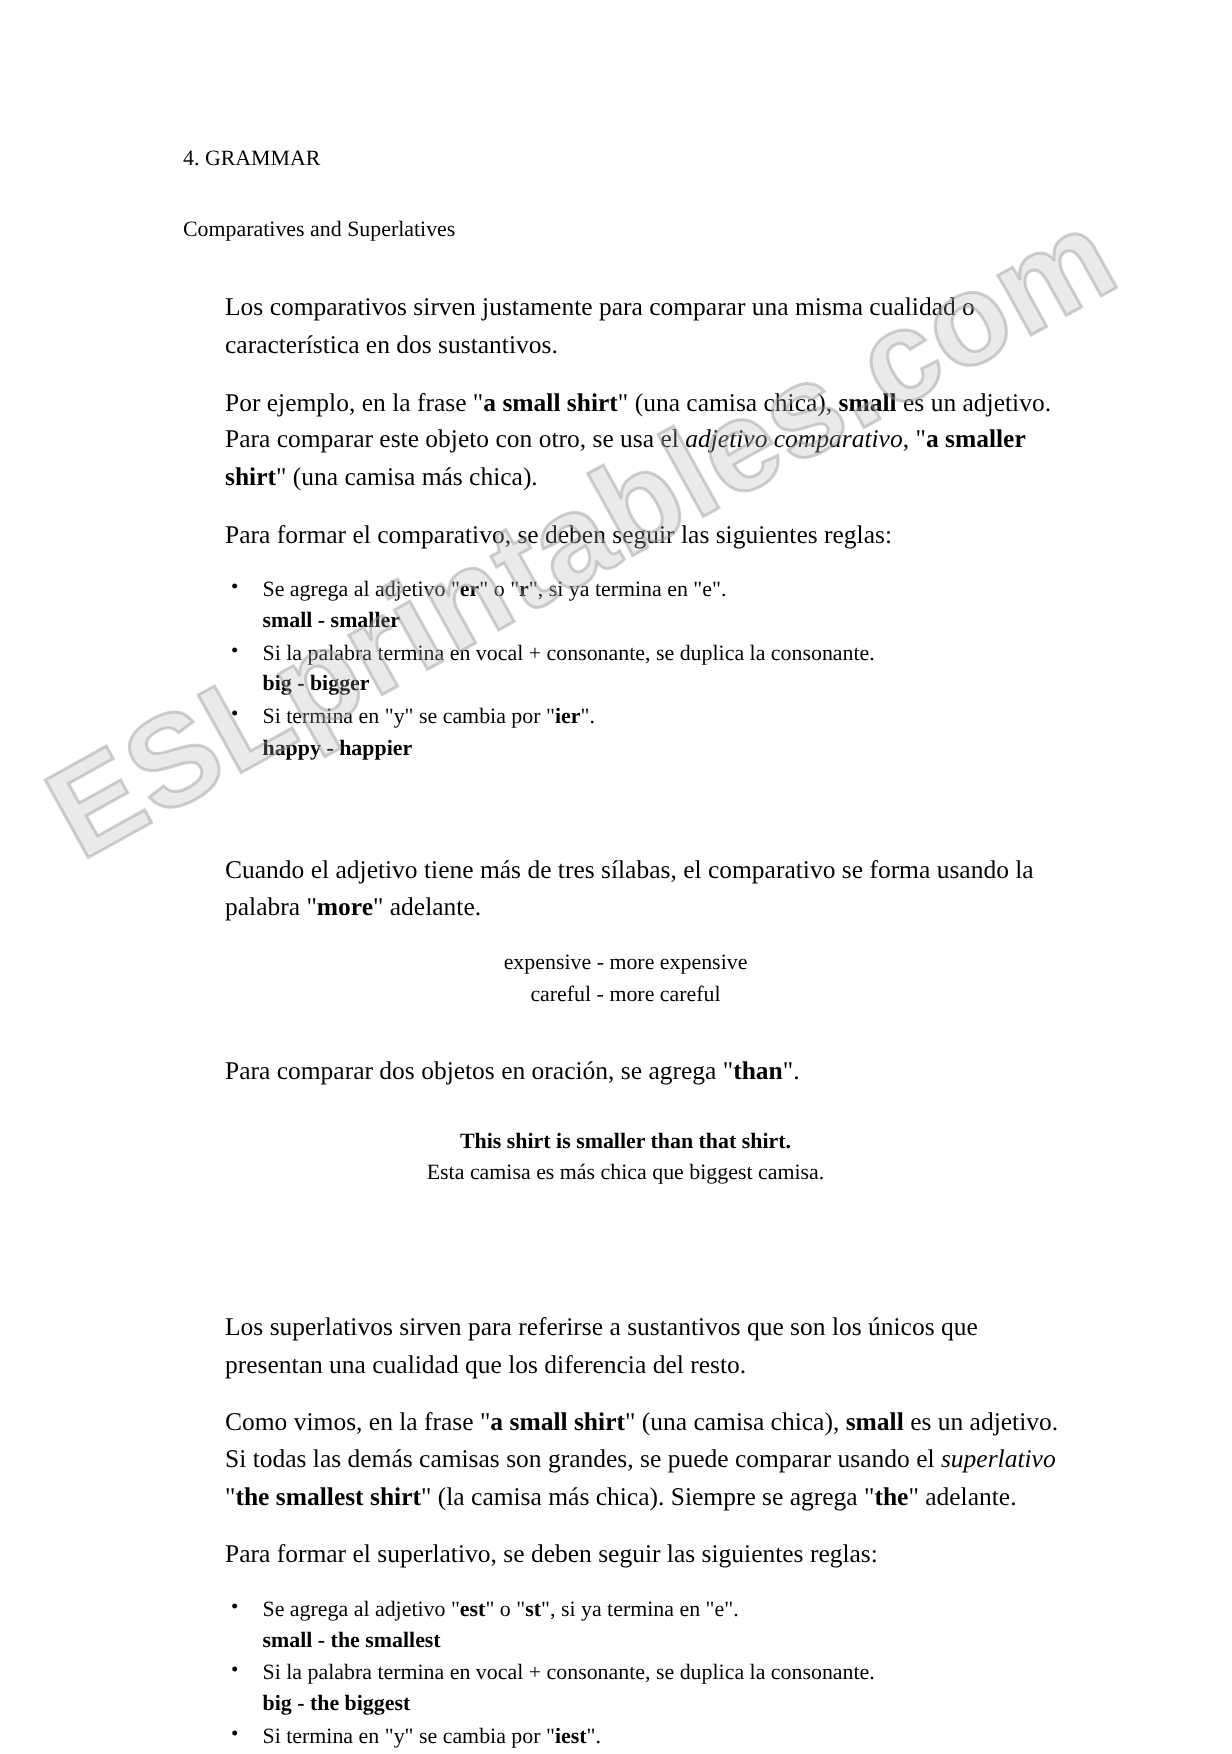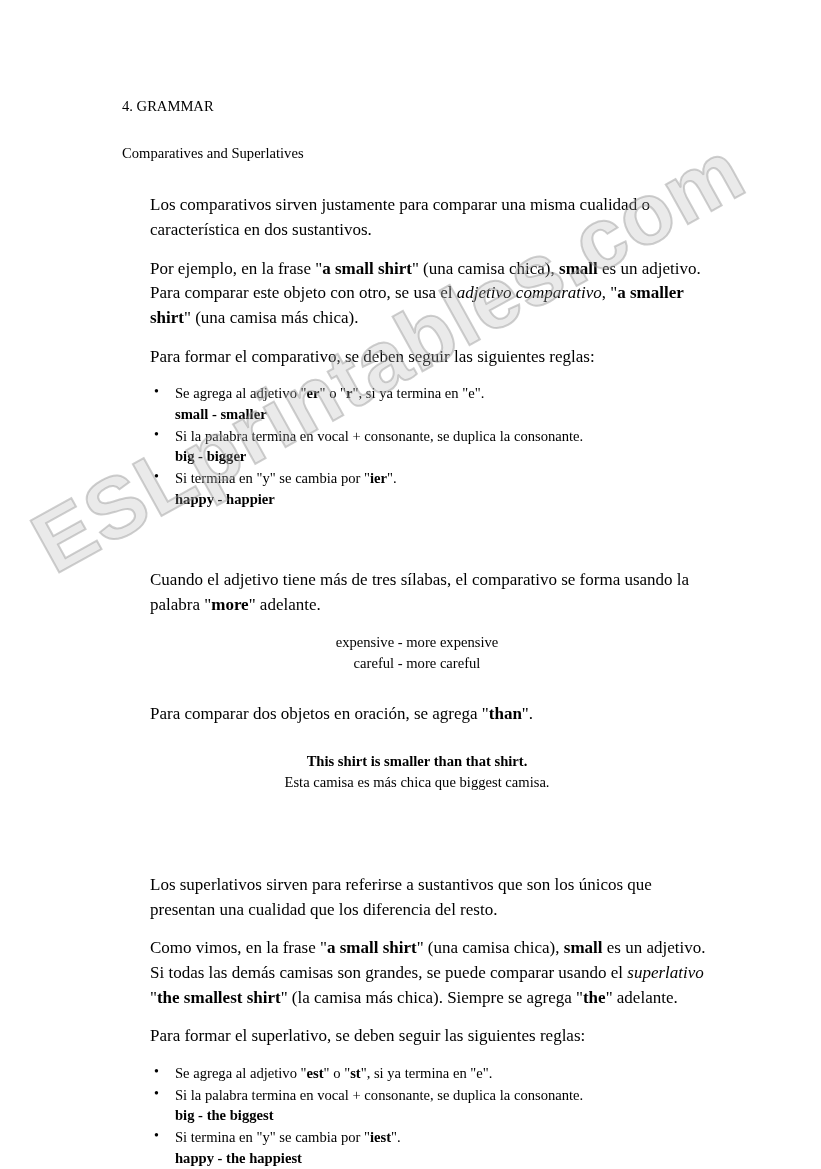--- a/index.html
+++ b/index.html
@@ -169,20 +169,21 @@
     <p class="para">Los superlativos sirven para referirse a sustantivos que son los únicos que presentan una cualidad que los diferencia del resto.</p>
 
     <p class="para"><span>Como vimos, en la frase "</span><b>a small shirt</b><span>" (una camisa chica), </span><b>small</b><span> es un adjetivo. Si todas las demás camisas son grandes, se puede comparar usando el </span><i>superlativo</i><span> "</span><b>the smallest shirt</b><span>" (la camisa más chica). Siempre se agrega "</span><b>the</b><span>" adelante.</span></p>
 
     <p class="para">Para formar el superlativo, se deben seguir las siguientes reglas:</p>
 
     <ul class="rules">
       <li>
         <span class="bullet">•</span>
         <span>Se agrega al adjetivo "</span><b>est</b><span>" o "</span><b>st</b><span>", si ya termina en "e".</span>
+        <span class="example"><span>small - </span><span>the smallest</span></span>
       </li>
       <li>
         <span class="bullet">•</span>
         <span>Si la palabra termina en vocal + consonante, se duplica la consonante.</span>
         <span class="example"><span>big - </span><span>the biggest</span></span>
       </li>
       <li>
         <span class="bullet">•</span>
         <span>Si termina en "y" se cambia por "</span><b>iest</b><span>".</span>
         <span class="example"><span>happy - </span><span>the happiest</span></span>

